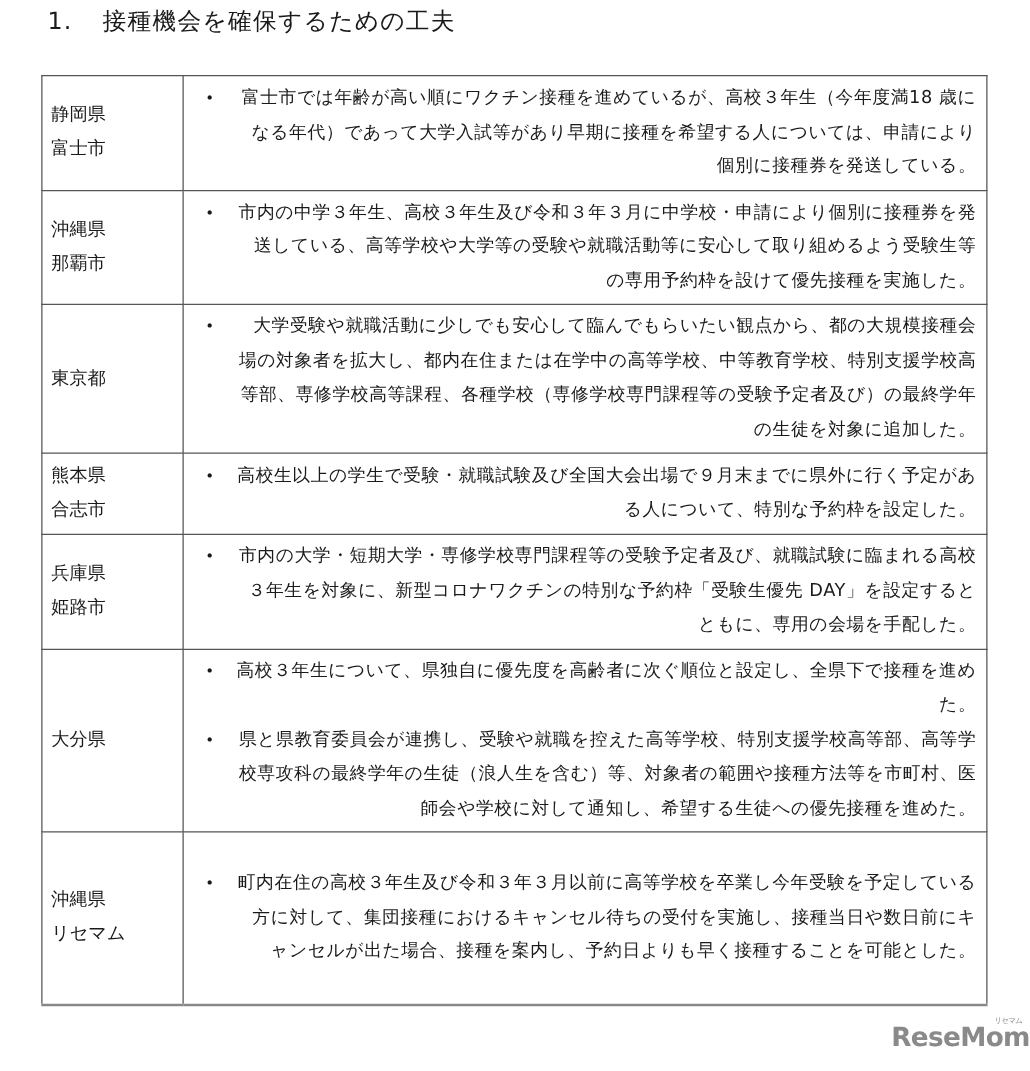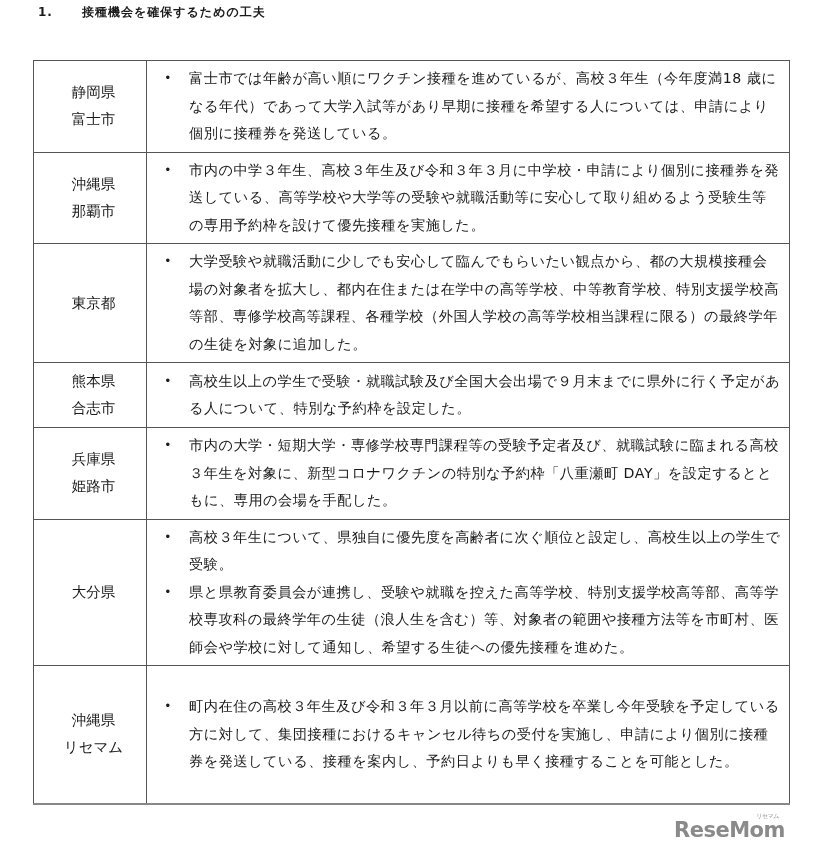--- a/index.html
+++ b/index.html
@@ -1,31 +1,31 @@
 <!DOCTYPE html>
 <html><head>
 <meta charset="utf-8">
 <style>
   html, body { margin:0; padding:0; background:#ffffff; }
   body { width:824px; height:857px; position:relative; overflow:hidden;
          font-family: "DejaVu Sans", "Liberation Sans", sans-serif; color:#1a1a1a; }
-  .heading { position:absolute; left:38px; top:4px; font-size:12px; font-weight:bold;
+  .heading { position:absolute; left:38px; top:4px; font-size:19px; font-weight:normal;
              letter-spacing:1px; white-space:nowrap; }
   .heading .num { display:inline-block; width:44px; }
   table.measures { position:absolute; left:33px; top:60px; width:757px;
                    border-collapse:collapse; table-layout:fixed; }
   table.measures td { border:1.5px solid #555; vertical-align:middle; padding:0; }
   table.measures tr:last-child td { border-bottom:2.5px solid #888; }
-  td.region { width:105px; padding-left:7px !important; font-size:14.5px; line-height:27px;text-align:center; }
+  td.region { width:105px; padding-left:7px !important; font-size:14.5px; line-height:27px; }
   td.region div { white-space:nowrap; }
   td.content { padding:4px 8px 4px 0 !important; }
   .item { display:flex; font-size:14.2px; line-height:27.5px; letter-spacing:0.5px; }
   .bullet { width:42px; flex:0 0 42px; text-align:center; font-size:12px; }
-  .text { flex:1; }
-  .watermark { position:absolute; left:674px; top:818px; font-family:"DejaVu Sans", sans-serif;
+  .text { flex:1;text-align:right; }
+  .watermark { position:absolute; left:713px; top:818px; font-family:"DejaVu Sans", sans-serif;
                font-weight:bold; font-size:21px; color:#8a8a8a; letter-spacing:-0.5px; }
   .watermark .kana { position:absolute; right:6px; top:-6px; font-size:6px; font-weight:normal; }
 </style>
 </head>
 <body>
 
 <div class="heading">
   <span class="num">1.</span><span>接種機会を確保するための工夫</span>
 </div>
 
@@ -55,21 +55,21 @@
           </div>
         </td>
       </tr>
       <tr style="height: 115px;">
         <td class="region">
           <div>東京都</div>
         </td>
         <td class="content">
           <div class="item">
             <span class="bullet">•</span>
-            <span class="text">大学受験や就職活動に少しでも安心して臨んでもらいたい観点から、都の大規模接種会場の対象者を拡大し、都内在住または在学中の高等学校、中等教育学校、特別支援学校高等部、専修学校高等課程、各種学校（外国人学校の高等学校相当課程に限る）の最終学年の生徒を対象に追加した。</span>
+            <span class="text">大学受験や就職活動に少しでも安心して臨んでもらいたい観点から、都の大規模接種会場の対象者を拡大し、都内在住または在学中の高等学校、中等教育学校、特別支援学校高等部、専修学校高等課程、各種学校（専修学校専門課程等の受験予定者及び）の最終学年の生徒を対象に追加した。</span>
           </div>
         </td>
       </tr>
       <tr style="height: 65px;">
         <td class="region">
           <div>熊本県</div>
           <div>合志市</div>
         </td>
         <td class="content">
           <div class="item">
@@ -79,48 +79,48 @@
         </td>
       </tr>
       <tr style="height: 86px;">
         <td class="region">
           <div>兵庫県</div>
           <div>姫路市</div>
         </td>
         <td class="content">
           <div class="item">
             <span class="bullet">•</span>
-            <span class="text">市内の大学・短期大学・専修学校専門課程等の受験予定者及び、就職試験に臨まれる高校３年生を対象に、新型コロナワクチンの特別な予約枠「八重瀬町 DAY」を設定するとともに、専用の会場を手配した。</span>
+            <span class="text">市内の大学・短期大学・専修学校専門課程等の受験予定者及び、就職試験に臨まれる高校３年生を対象に、新型コロナワクチンの特別な予約枠「受験生優先 DAY」を設定するとともに、専用の会場を手配した。</span>
           </div>
         </td>
       </tr>
       <tr style="height: 142px;">
         <td class="region">
           <div>大分県</div>
         </td>
         <td class="content">
           <div class="item">
             <span class="bullet">•</span>
-            <span class="text">高校３年生について、県独自に優先度を高齢者に次ぐ順位と設定し、高校生以上の学生で受験。</span>
+            <span class="text">高校３年生について、県独自に優先度を高齢者に次ぐ順位と設定し、全県下で接種を進めた。</span>
           </div>
           <div class="item">
             <span class="bullet">•</span>
             <span class="text">県と県教育委員会が連携し、受験や就職を控えた高等学校、特別支援学校高等部、高等学校専攻科の最終学年の生徒（浪人生を含む）等、対象者の範囲や接種方法等を市町村、医師会や学校に対して通知し、希望する生徒への優先接種を進めた。</span>
           </div>
         </td>
       </tr>
       <tr style="height: 138px;">
         <td class="region">
           <div>沖縄県</div>
           <div>リセマム</div>
         </td>
         <td class="content">
           <div class="item">
             <span class="bullet">•</span>
-            <span class="text">町内在住の高校３年生及び令和３年３月以前に高等学校を卒業し今年受験を予定している方に対して、集団接種におけるキャンセル待ちの受付を実施し、申請により個別に接種券を発送している、接種を案内し、予約日よりも早く接種することを可能とした。</span>
+            <span class="text">町内在住の高校３年生及び令和３年３月以前に高等学校を卒業し今年受験を予定している方に対して、集団接種におけるキャンセル待ちの受付を実施し、接種当日や数日前にキャンセルが出た場合、接種を案内し、予約日よりも早く接種することを可能とした。</span>
           </div>
         </td>
       </tr>
     </tbody>
 </table>
 
 <div class="watermark">
   <span>ReseMom</span>
   <span class="kana">リセマム</span>
 </div>

